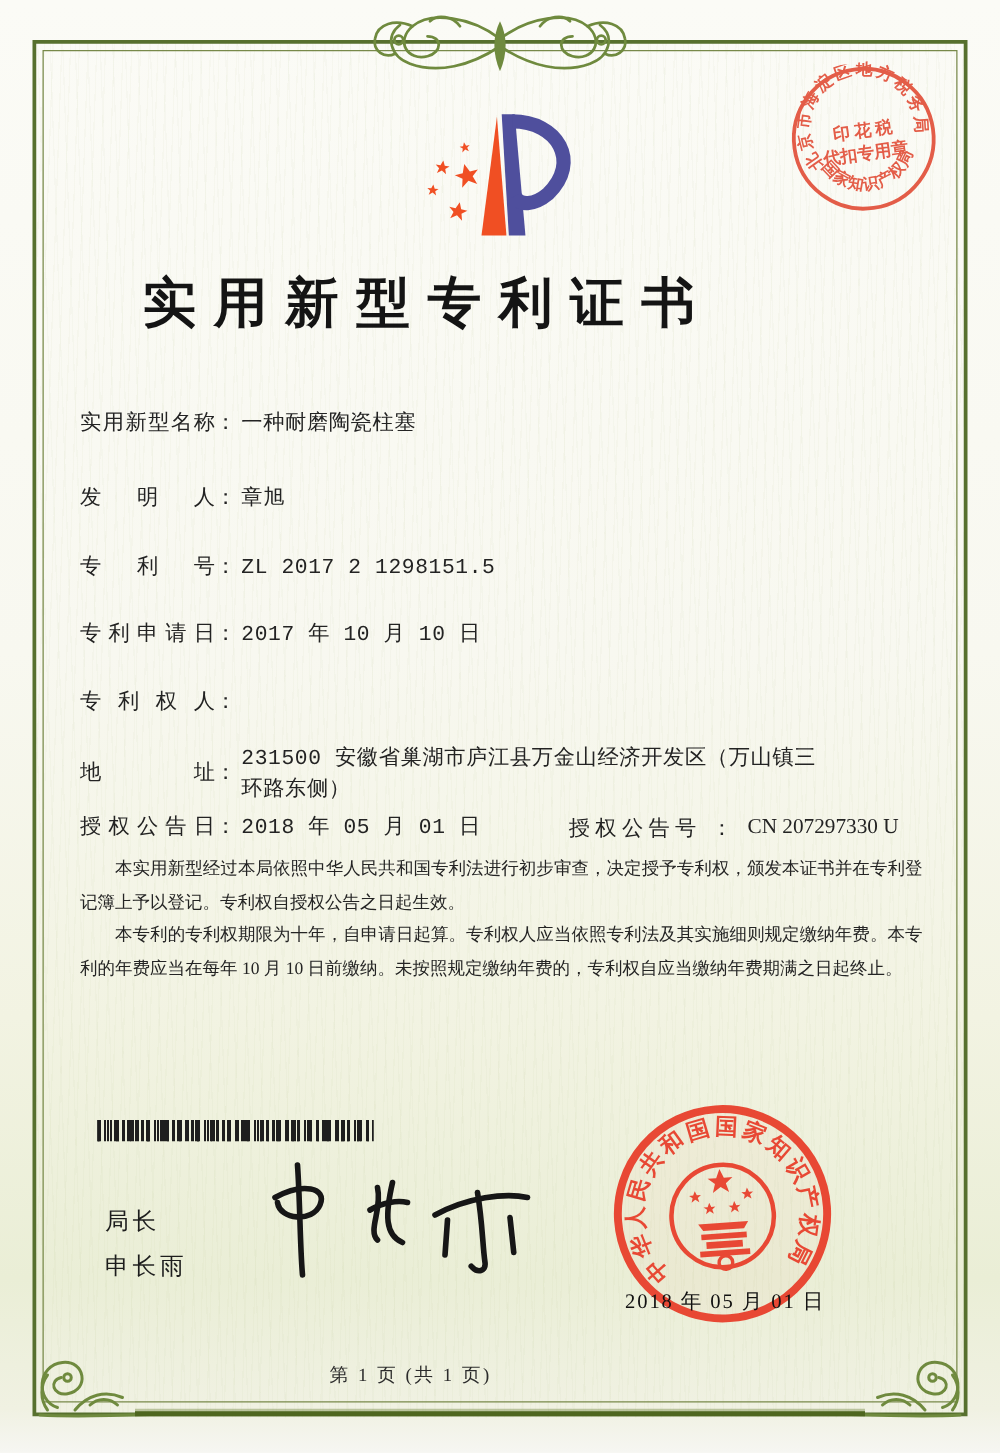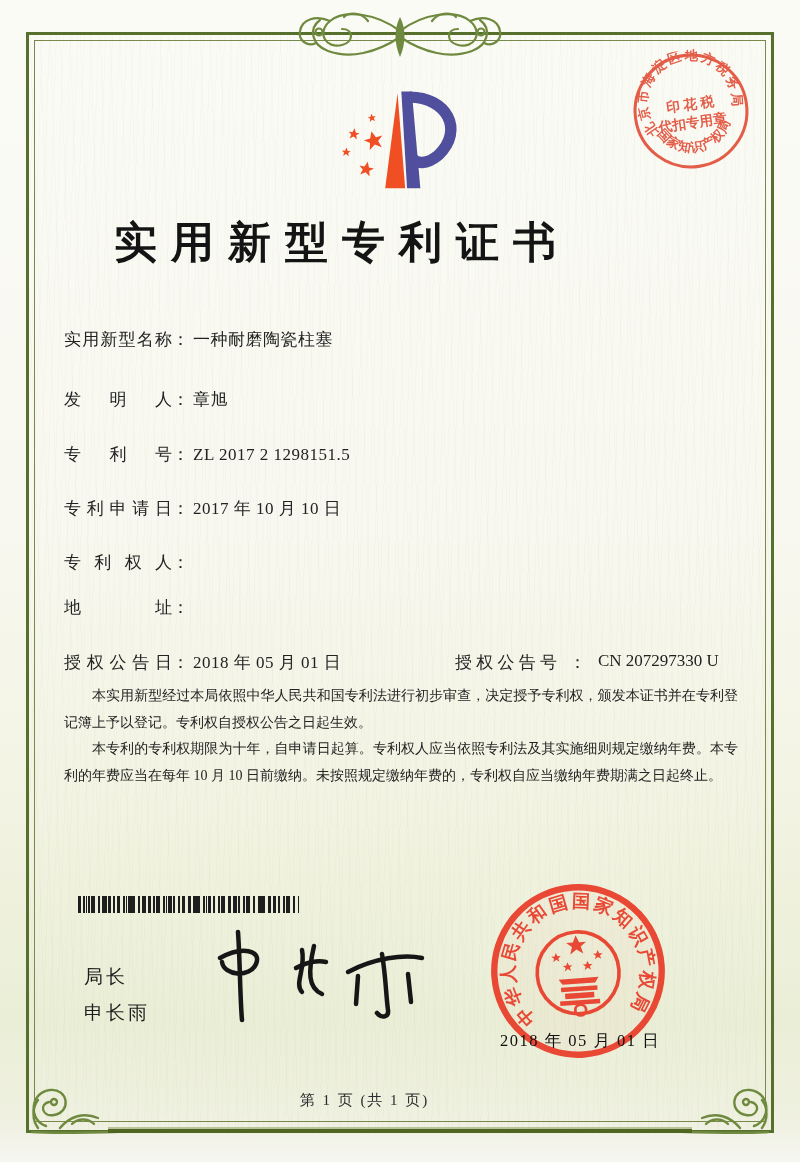--- a/index.html
+++ b/index.html
@@ -8,21 +8,21 @@
   .page{position:absolute;inset:0;background:linear-gradient(180deg,#fbfbf6 0%,#f8f8f0 45%,#f2f3e2 70%,#eaeed6 88%,#f0f1e2 97%,#f6f6f2 100%);}
   .texture{position:absolute;left:28px;top:34px;width:744px;height:1100px;opacity:.55;pointer-events:none;
      background:
        repeating-linear-gradient(92deg, rgba(175,188,130,.10) 0 1px, transparent 1px 7px),
        repeating-linear-gradient(88deg, rgba(160,175,115,.08) 0 1px, transparent 1px 10px);}
   .frame-outer{position:absolute;left:26px;top:32px;width:742px;height:1095px;border:3px solid #57702e;}
   .frame-inner{position:absolute;left:34px;top:40px;width:730px;height:1080px;border:1px solid #78894a;}
   .bottom-line{position:absolute;left:108px;top:1129px;width:584px;height:4px;background:#4e661f;box-shadow:0 -2px 0 rgba(120,140,70,.45);}
   .cert-no{position:absolute;left:64px;top:99px;font-size:18px;color:#2a2a2a;letter-spacing:4px;}
   .title{position:absolute;left:0;top:214px;width:684px;text-align:center;font-size:43px;font-weight:600;color:#141414;letter-spacing:14px;}
-  .row{position:absolute;left:64px;font-size:17px;color:#232323;display:flex;align-items:center;line-height:1.45;}
+  .row{position:absolute;left:64px;font-size:17px;color:#232323;display:flex;align-items:center;line-height:1.45;font-family:Liberation Mono, monospace;}
   .row .lab{display:inline-block;width:108px;text-align:justify;text-align-last:justify;}
   .row .colon{margin:0 4px 0 0;}
   .row .val{letter-spacing:.5px;}
   .r1{top:328px}.r2{top:388px}.r3{top:443px}.r4{top:497px}.r5{top:551px}.r6{top:596px}.r7{top:651px}
   .r6 .val{display:inline-block;width:468px;}
   .grant-no{position:absolute;left:455px;top:651px;font-size:17px;color:#232323;display:flex;gap:12px;}
   .grant-no .lab{display:inline-block;width:102px;text-align:justify;text-align-last:justify;}
   .paras{position:absolute;left:64px;top:683px;width:674px;font-size:14px;line-height:26.6px;color:#242424;text-align:justify;}
   .paras p{margin:0;text-indent:2em;}
   .barcode{position:absolute;left:78px;top:896px;width:221px;height:17px;
@@ -30,21 +30,21 @@
        repeating-linear-gradient(90deg,#1e1e1e 0 2px,transparent 2px 5px),
        repeating-linear-gradient(90deg,#1e1e1e 0 1px,transparent 1px 8px),
        repeating-linear-gradient(90deg,#1e1e1e 0 3px,transparent 3px 13px);}
   .officer-title{position:absolute;left:84px;top:964px;font-size:19px;color:#1d1d1d;letter-spacing:3px;}
   .officer-name{position:absolute;left:84px;top:1000px;font-size:19px;color:#1d1d1d;letter-spacing:3px;}
   .signature{position:absolute;left:190px;top:920px;}
   .logo{position:absolute;left:332px;top:76px;}
   .tax-stamp{position:absolute;left:630px;top:50px;transform:rotate(-8deg);opacity:.92;}
   .seal{position:absolute;left:487px;top:880px;transform:rotate(-4deg);opacity:.95;}
   .seal-date{position:absolute;left:500px;top:1030px;width:150px;font-size:16.5px;color:#111;letter-spacing:1.5px;white-space:nowrap;}
-  .footer{position:absolute;left:0;top:1091px;width:657px;text-align:center;font-size:15px;color:#2c2c2c;letter-spacing:2px;padding-left:36px;}
+  .footer{position:absolute;left:0;top:1091px;width:657px;text-align:center;font-size:15px;color:#2c2c2c;letter-spacing:2px;}
   .flourish-top{position:absolute;left:272px;top:5px;}
   .flourish-bl{position:absolute;left:24px;top:1078px;}
   .flourish-br{position:absolute;left:656px;top:1078px;}
   svg text{font-family:"Liberation Serif","DejaVu Serif",serif;}
 </style>
 </head>
 <body>
 
 <div class="page">
   <div class="texture"></div>
@@ -142,20 +142,21 @@
       <span class="colon">：</span>
       <span class="val">2017 年 10 月 10 日</span>
   </div>
   <div class="row r5">
     <span class="lab">专利权人</span>
       <span class="colon">：</span>
   </div>
   <div class="row r6">
     <span class="lab">地址</span>
       <span class="colon">：</span>
+      <span class="val">231500 安徽省巢湖市庐江县万金山经济开发区（万山镇三环路东侧）</span>
   </div>
   <div class="row r7">
     <span class="lab">授权公告日</span>
       <span class="colon">：</span>
       <span class="val">2018 年 05 月 01 日</span>
   </div>
   <div class="grant-no">
     <span class="lab">授权公告号</span>
       <span class="colon">：</span>
       <span class="val">CN 207297330 U</span>

